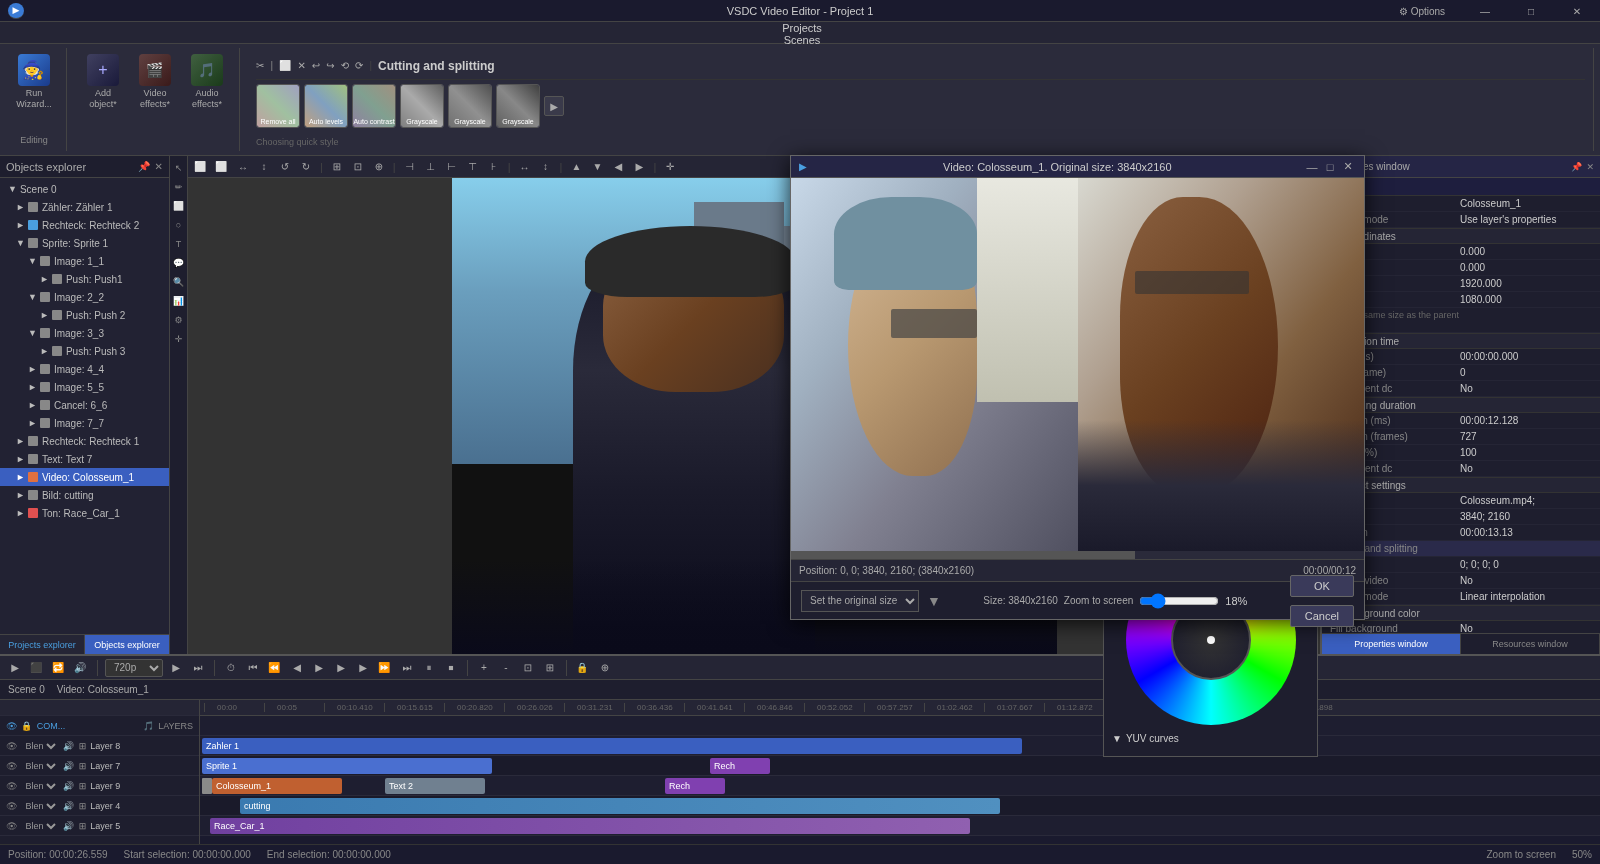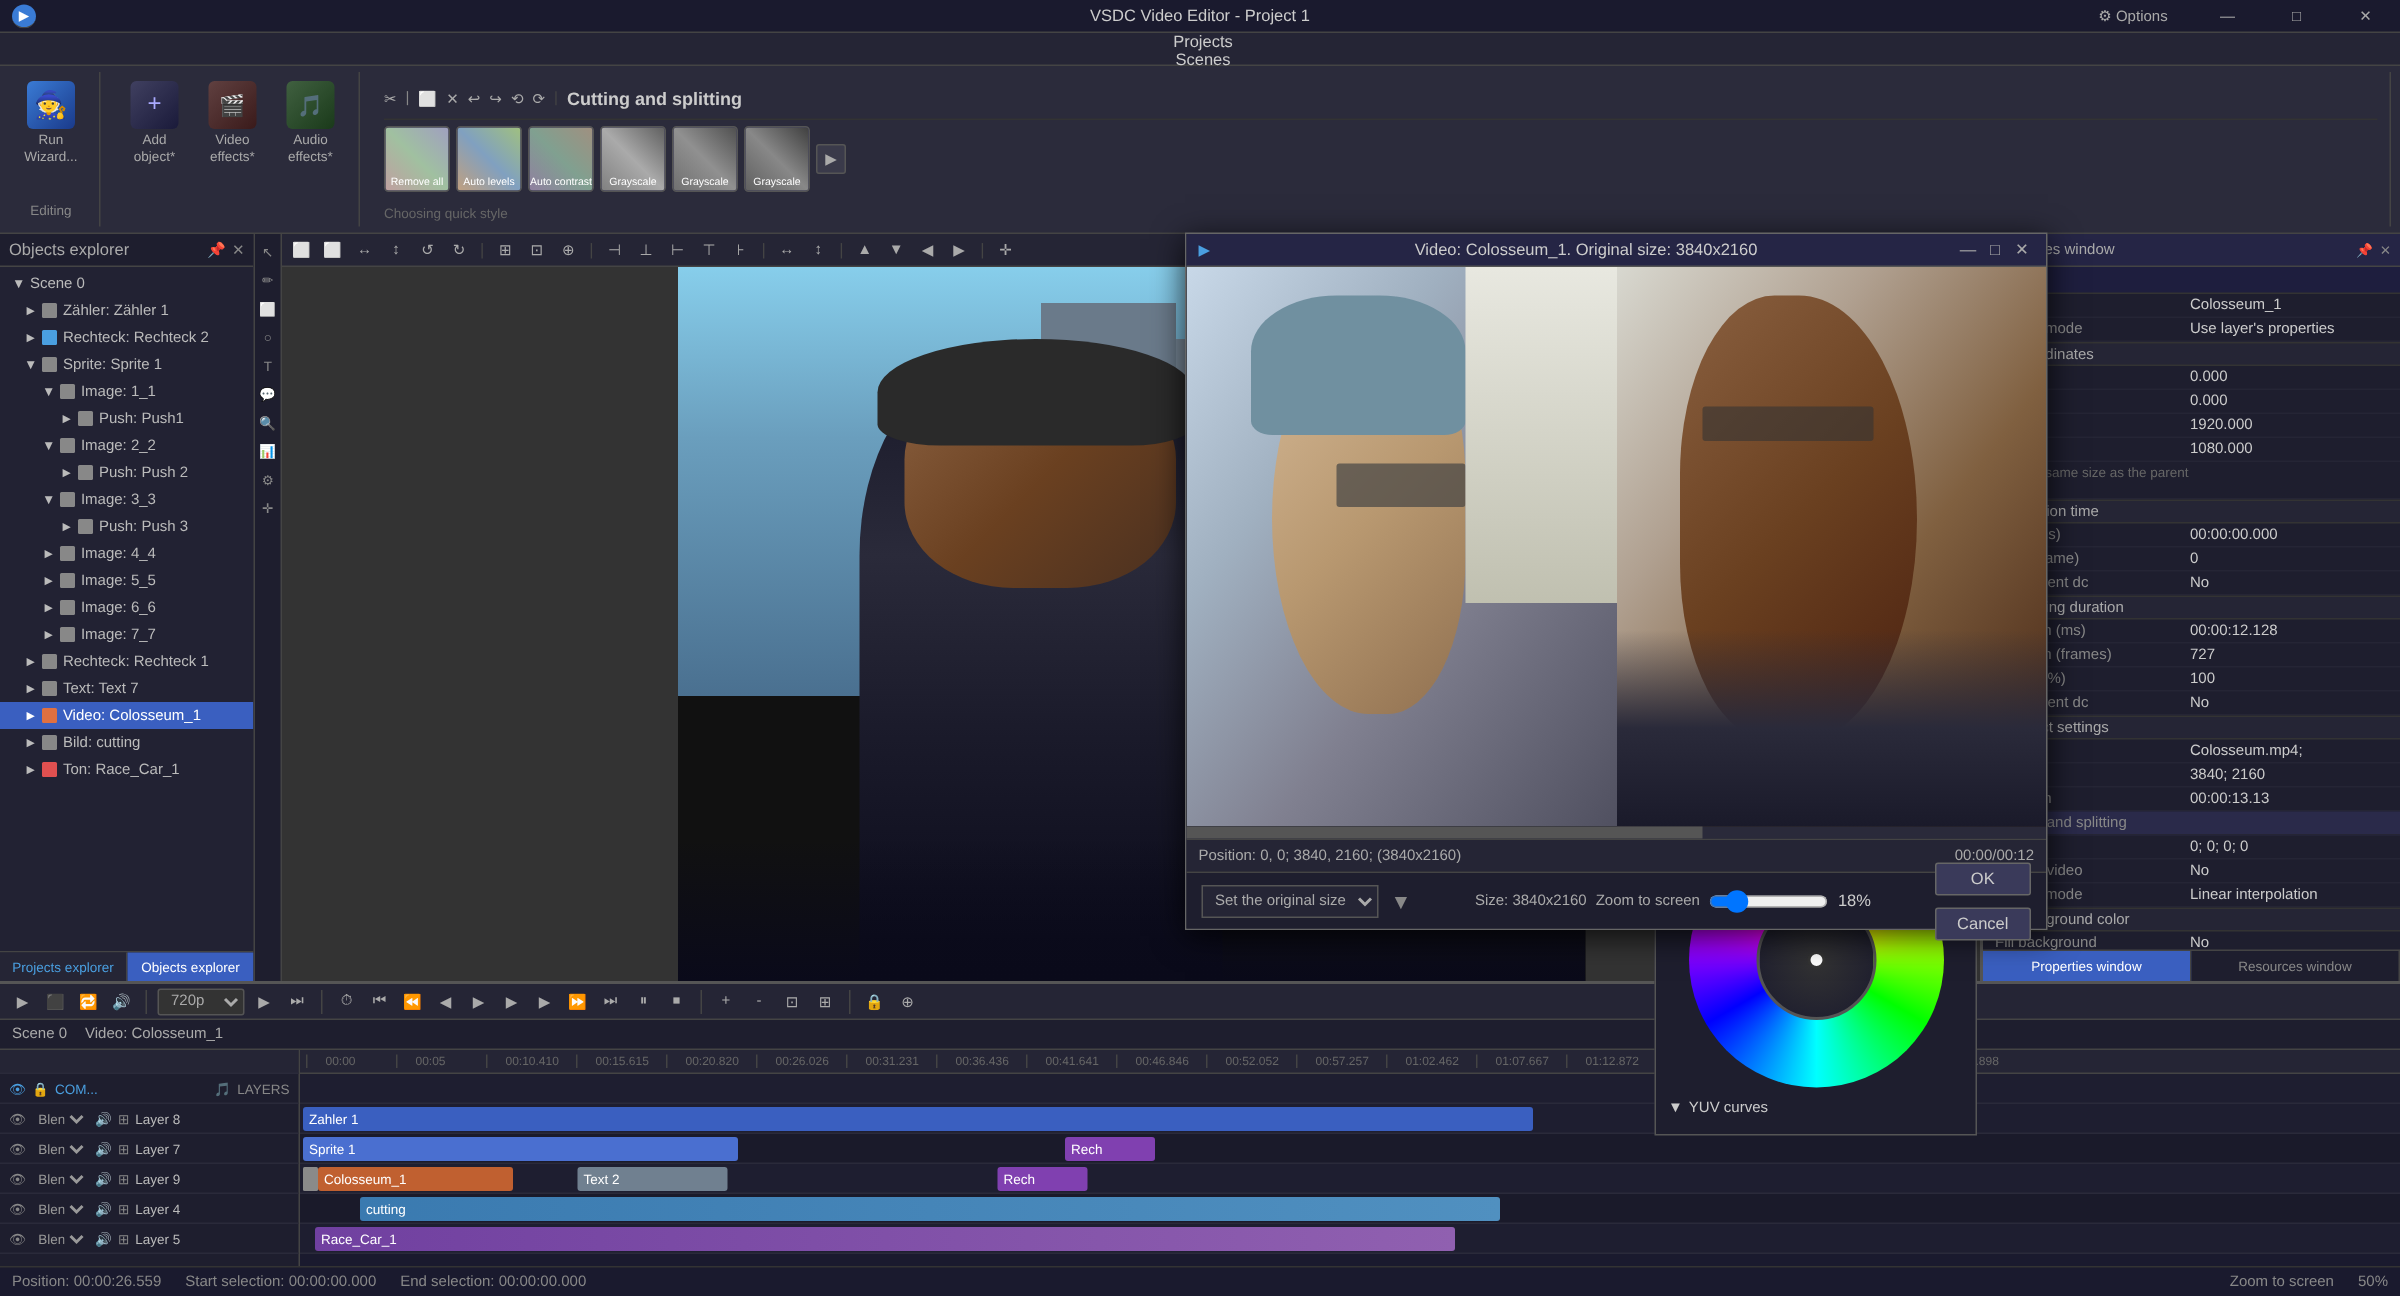--- a/index.html
+++ b/index.html
@@ -902,21 +902,21 @@
             <span>Image: 4_4</span>
           </div>
           <div class="tree-item" style="padding-left:28px;">
             <span class="tree-icon">►</span>
             <span class="tree-color-dot" style="background:#888;"></span>
             <span>Image: 5_5</span>
           </div>
           <div class="tree-item" style="padding-left:28px;">
             <span class="tree-icon">►</span>
             <span class="tree-color-dot" style="background:#888;"></span>
-            <span>Image: 6_6</span>
+            <span>Cancel: 6_6</span>
           </div>
           <div class="tree-item" style="padding-left:28px;">
             <span class="tree-icon">►</span>
             <span class="tree-color-dot" style="background:#888;"></span>
             <span>Image: 7_7</span>
           </div>
           <div class="tree-item" style="padding-left:16px;">
             <span class="tree-icon">►</span>
             <span class="tree-color-dot" style="background:#888;"></span>
             <span>Rechteck: Rechteck 1</span>

